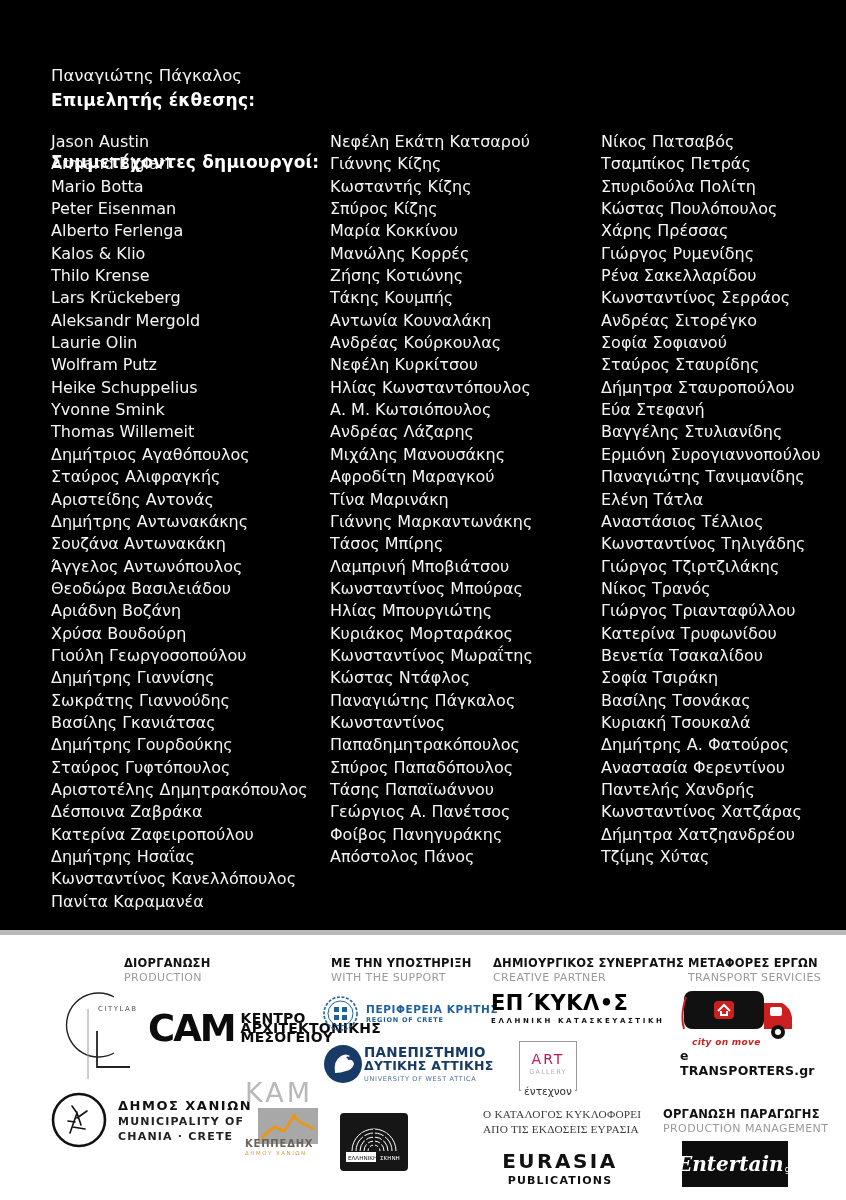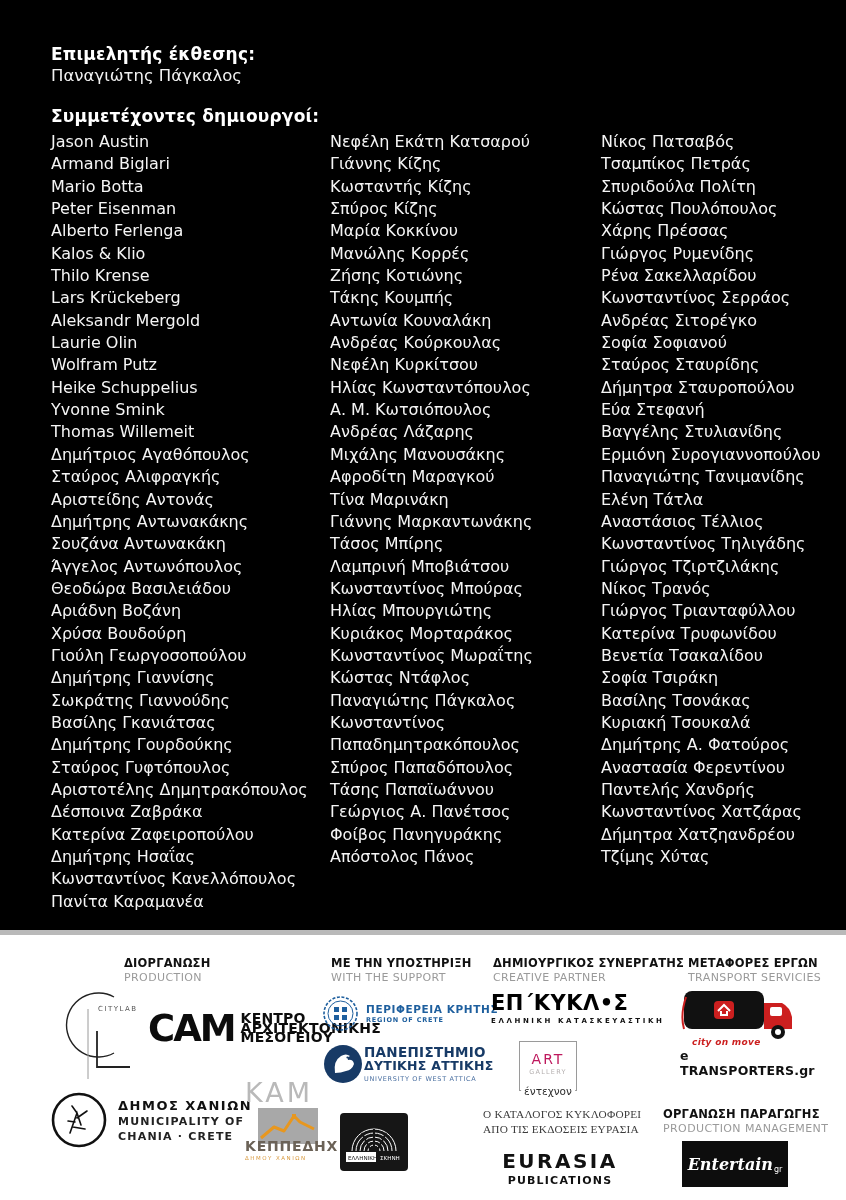--- a/index.html
+++ b/index.html
@@ -1,20 +1,20 @@
 <!DOCTYPE html>
 <html><head>
 <meta charset="utf-8">
 <style>
   html,body{margin:0;padding:0;background:#000;}
   .page{position:relative;width:846px;height:1200px;background:#000;overflow:hidden;
         font-family:"DejaVu Sans","Liberation Sans",sans-serif;}
   .abs{position:absolute;}
   
-  .h-bold{color:#fff;font-size:17px;font-weight:bold;letter-spacing:.2px;}
+  .h-bold{color:#fff;font-size:17px;font-weight:bold;letter-spacing:.2px;margin-top:46px;}
   .h-reg{color:#f2f2f2;font-size:16.5px;}
   .name-col{position:absolute;top:131px;color:#f5f5f5;font-size:16px;line-height:22.35px;white-space:nowrap;}
   .name-line{height:22.35px;}
   
   .footer{position:absolute;left:0;top:930px;width:846px;height:270px;background:#fff;border-top:5px solid #b9b9b9;box-sizing:border-box;}
   .sec-title{position:absolute;white-space:nowrap;}
   .sec-title .el{font-size:11.5px;font-weight:bold;color:#111;letter-spacing:.2px;}
   .sec-title .en{font-size:11px;color:#9a9a9a;letter-spacing:.4px;margin-top:1px;}
   
   .citylab{left:50px;top:52px;width:96px;height:96px;}
@@ -24,21 +24,21 @@
   .cam-lines{font-size:14px;font-weight:bold;line-height:9.5px;color:#0c0c0c;letter-spacing:.2px;}
   
   .chania{left:50px;top:156px;display:flex;align-items:center;gap:10px;}
   .chania-lines div:nth-child(1){font-size:13px;font-weight:bold;letter-spacing:1.5px;color:#111;}
   .chania-lines div:nth-child(2){font-size:11px;font-weight:bold;letter-spacing:1.2px;color:#222;margin-top:2px;}
   .chania-lines div:nth-child(3){font-size:11px;font-weight:bold;letter-spacing:1.2px;color:#222;margin-top:2px;}
   
   .kam{left:212px;top:144px;width:86px;text-align:left;margin-left:33px;}
   .kam-abbr{font-size:27px;color:#b9b9b9;letter-spacing:3px;line-height:1;}
   .kam-sq{width:60px;height:36px;background:#a8a8a8;margin:2px auto 0;}
-  .kam-name{font-size:14px;font-weight:bold;color:#6b6257;letter-spacing:.8px;margin-top:-6px;}
+  .kam-name{font-size:10px;font-weight:bold;color:#6b6257;letter-spacing:.8px;margin-top:-6px;}
   .kam-sub{font-size:5.5px;color:#d89a3f;letter-spacing:1.5px;margin-top:1px;}
   
   .crete{left:322px;top:60px;display:flex;align-items:center;gap:7px;}
   .crete-lines div:nth-child(1){font-size:10.5px;font-weight:bold;color:#1e5f9e;letter-spacing:.6px;}
   .crete-lines div:nth-child(2){font-size:6.5px;font-weight:bold;color:#1e5f9e;letter-spacing:.8px;margin-top:1px;}
   
   .uniwa{left:322px;top:108px;display:flex;align-items:center;}
   .uniwa-lines div:nth-child(1){font-size:13.5px;font-weight:bold;color:#173a66;letter-spacing:.3px;line-height:14px;}
   .uniwa-lines div:nth-child(2){font-size:12.5px;font-weight:bold;color:#173a66;letter-spacing:.3px;line-height:14px;}
   .uniwa-lines div:nth-child(3){font-size:6.5px;color:#4a6fa0;letter-spacing:.7px;margin-top:2px;}
@@ -58,21 +58,21 @@
   
   .eurasia{left:500px;top:214px;width:120px;text-align:center;}
   .eurasia-n{font-size:20px;font-weight:900;color:#111;letter-spacing:2.5px;}
   .eurasia-s{font-size:11px;font-weight:bold;color:#111;letter-spacing:1.2px;margin-top:1px;}
   
   .etrans{left:678px;top:50px;width:130px;text-align:left;}
   .etrans-tag{font-size:9px;font-weight:bold;font-style:italic;color:#cc1f1f;margin:-14px 0 0 14px;letter-spacing:.3px;}
   .etrans-name{font-size:12.5px;font-weight:900;color:#111;margin:1px 0 0 2px;letter-spacing:.2px;}
   
   .entertain{left:682px;top:206px;width:106px;height:46px;background:#0d0d0d;color:#fff;display:flex;align-items:center;justify-content:center;}
-  .entertain-n{font-family:"DejaVu Serif","Liberation Serif",serif;font-style:italic;font-weight:bold;font-size:16px;}
+  .entertain-n{font-family:"DejaVu Serif","Liberation Serif",serif;font-style:italic;font-weight:bold;font-size:20px;}
   .entertain-g{font-size:8px;margin:10px 0 0 1px;}
 </style>
 </head>
 <body>
 
 <div class="page">
 
   <div class="abs h-bold" style="left:51px;top:44px;">Επιμελητής έκθεσης:</div>
   <div class="abs h-reg" style="left:51px;top:66px;">Παναγιώτης Πάγκαλος</div>
   <div class="abs h-bold" style="left:51px;top:106px;">Συμμετέχοντες δημιουργοί:</div>

